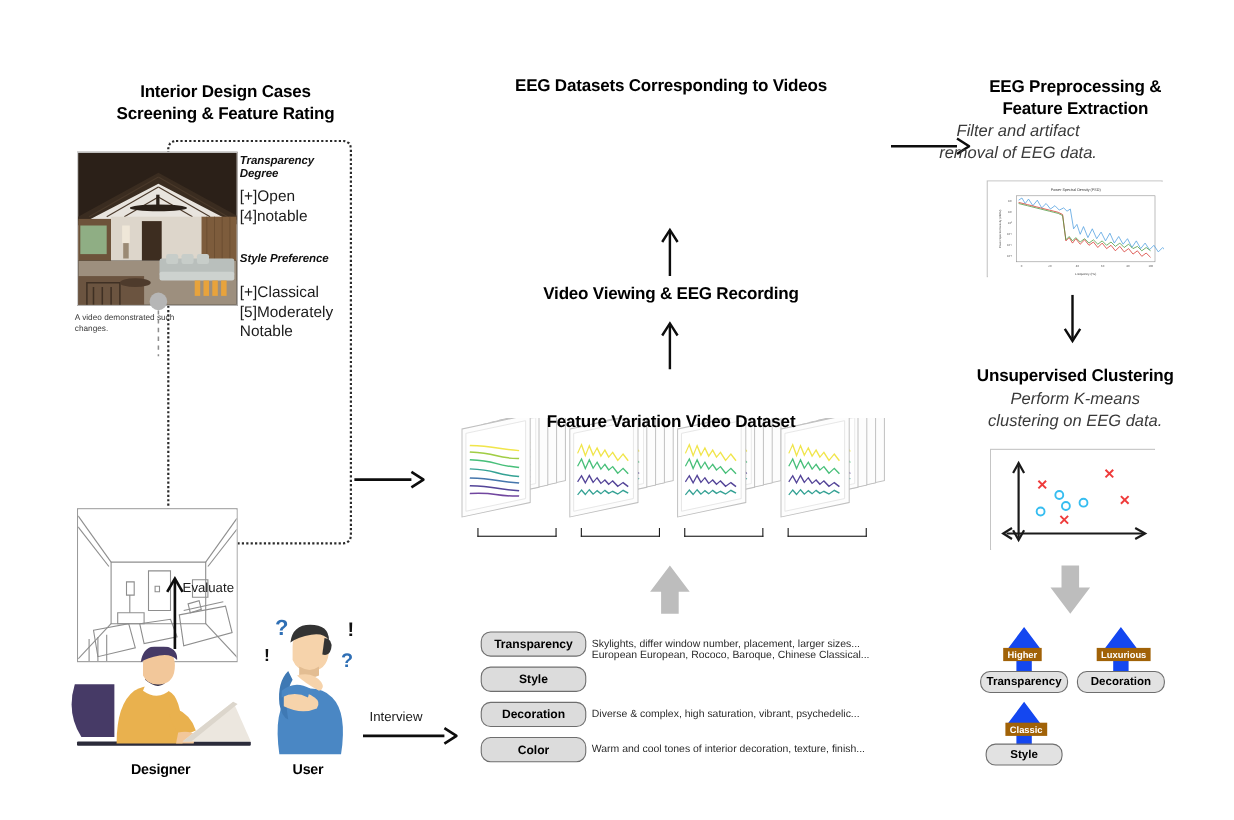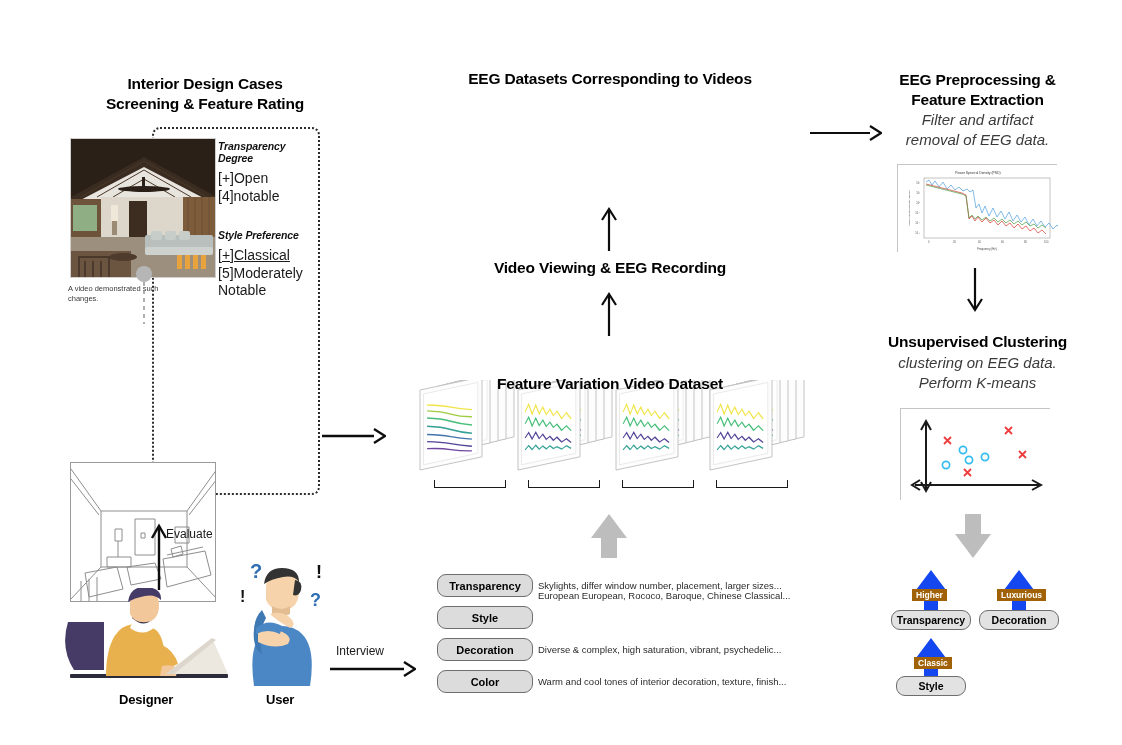--- a/index.html
+++ b/index.html
@@ -228,21 +228,21 @@
 </div>
 
 <div class="abs" style="left:218px; top:140px; width:104px;">
   <div style="margin-bottom:17px;">
     <div class="feat-name">Transparency Degree</div>
     <div class="feat-val" style="margin-top:6px;">[+]Open</div>
     <div class="feat-val">[4]notable</div>
   </div>
   <div style="margin-top:24px; margin-bottom:17px;">
     <div class="feat-name">Style Preference</div>
-    <div class="feat-val" style="margin-top:6px;text-decoration:underline;">[+]Classical</div>
+    <div class="feat-val" style="margin-top:16px;">[+]Classical</div>
     <div class="feat-val">[5]Moderately Notable</div>
   </div>
 </div>
 
 <svg class="abs" style="left:322px; top:425px;" width="64" height="22">
   <line x1="0" y1="11" x2="52" y2="11" stroke="#0d0d0d" stroke-width="2.4"></line>
   <path d="M52 4 L63 11 L52 18" fill="none" stroke="#0d0d0d" stroke-width="2.4"></path>
 </svg>
 
 <svg class="abs" style="left:148px; top:520px;" width="22" height="70">
@@ -454,21 +454,21 @@
 
 <div class="abs" style="left:437px; top:670px; width:96px;">
   <div class="pill">Color</div>
 </div>
 <div class="abs pill-desc" style="left:538px; top:670px;">Warm and cool tones of interior decoration, texture, finish...</div>
 
 <div class="abs h-title" style="left:870px; top:70px; width:215px;">
   <div>EEG Preprocessing &amp;</div>
   <div>Feature Extraction</div>
 </div>
-<div class="abs h-sub" style="left:870px; top:110px; width:215px;">
+<div class="abs h-sub" style="left:818px; top:110px; width:215px;">
   <div>Filter and artifact</div>
   <div>removal of EEG data.</div>
 </div>
 
 <div class="abs chart-box" style="left:897px; top:164px; width:160px; height:88px;">
   <svg width="160" height="88" viewBox="0 0 160 88">
     <rect width="160" height="88" fill="#ffffff"></rect>
     <text x="80" y="9" font-size="3.4" fill="#333" text-anchor="middle" font-family="Liberation Sans, sans-serif">Power Spectral Density (PSD)</text>
     <g stroke="#888" stroke-width="0.5" fill="none">
       <rect x="26" y="13" width="126" height="60"></rect>
@@ -497,22 +497,22 @@
   </svg>
 </div>
 
 <svg class="abs" style="left:964px; top:268px;" width="22" height="48">
   <line x1="11" y1="0" x2="11" y2="40" stroke="#0d0d0d" stroke-width="2.2"></line>
   <path d="M4 31 L11 42 L18 31" fill="none" stroke="#0d0d0d" stroke-width="2.2"></path>
 </svg>
 
 <div class="abs h-title" style="left:870px; top:332px; width:215px;">Unsupervised Clustering</div>
 <div class="abs h-sub" style="left:870px; top:353px; width:215px;">
+  <div>Perform K-means</div>
   <div>clustering on EEG data.</div>
-  <div>Perform K-means</div>
 </div>
 
 <div class="abs chart-box" style="left:900px; top:408px; width:150px; height:92px;">
   <svg width="150" height="92" viewBox="0 0 150 92">
     <rect width="150" height="92" fill="#ffffff"></rect>
     <g stroke="#1a1a1a" stroke-width="2" fill="none">
       <line x1="25" y1="14" x2="25" y2="80"></line>
       <line x1="14" y1="76" x2="138" y2="76"></line>
       <path d="M20 21 L25 12 L30 21"></path>
       <path d="M131 71 L140 76 L131 81"></path>

